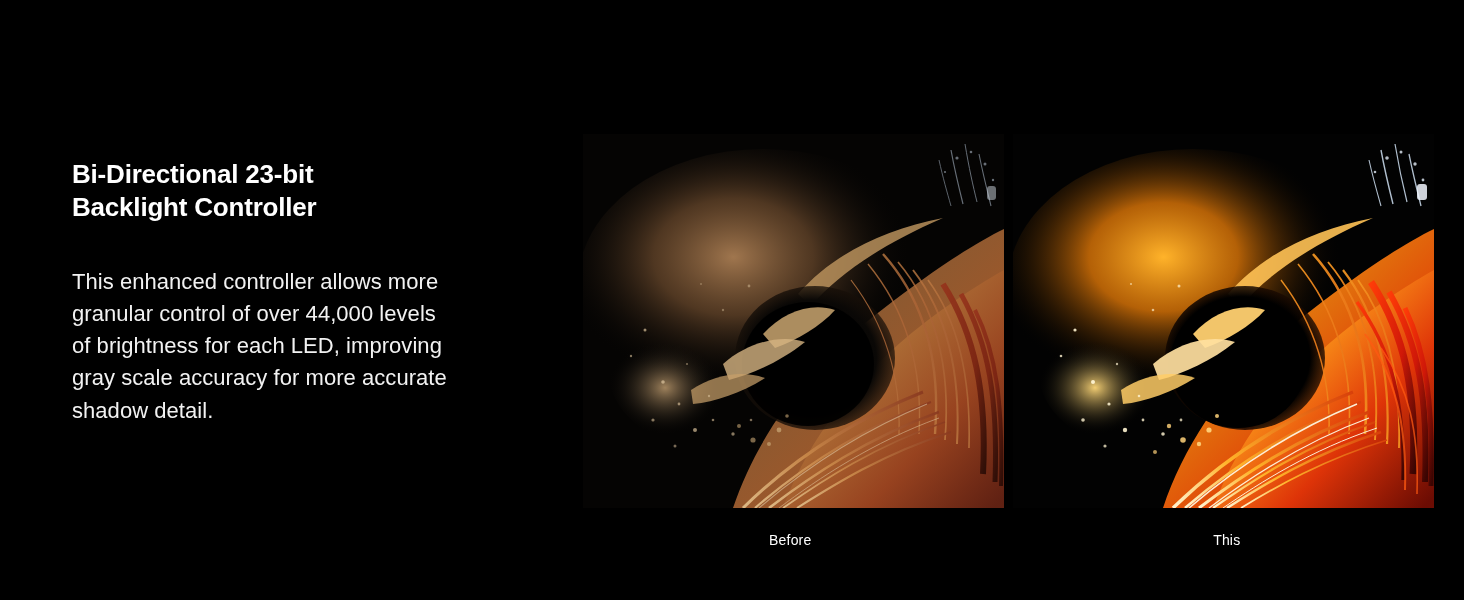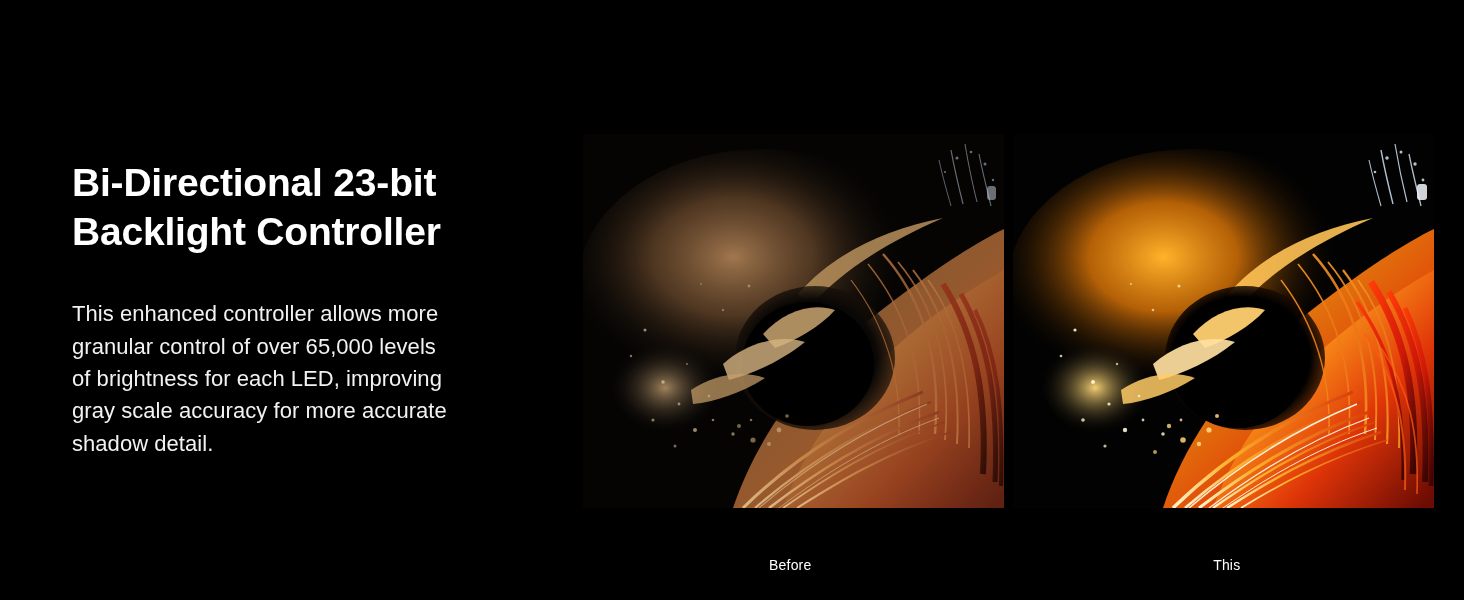--- a/index.html
+++ b/index.html
@@ -23,21 +23,21 @@
 
   
   .text-col {
     position: absolute;
     left: 72px;
     top: 158px;
     width: 478px;
   }
   .headline {
     margin: 0;
-    font-size: 39px;
+    font-size: 26px;
     line-height: 1.26;
     font-weight: 700;
     letter-spacing: -0.2px;
     color: #ffffff;
     white-space: pre-line;
   }
   .body-copy {
     margin: 0;
     padding-top: 42px;
     font-size: 22px;
@@ -69,41 +69,40 @@
 
   
   .captions {
     position: absolute;
     left: 583px;
     top: 528px;
     width: 851px;
     height: 24px;
     display: flex;
     gap: 22px;
-    margin-top: 25px;
   }
   .caption {
     width: 421px;
     text-align: center;
     font-size: 14px;
     line-height: 24px;
     color: #ffffff;
     letter-spacing: 0.2px;
   }
 </style>
 </head>
 <body>
 
 <div class="stage">
 
   <div class="text-col">
     <h2 class="headline">Bi-Directional 23-bit
 Backlight Controller</h2>
     <p class="body-copy">This enhanced controller allows more
-granular control of over 65,000 levels
+granular control of over 44,000 levels
 of brightness for each LED, improving
 gray scale accuracy for more accurate
 shadow detail.</p>
   </div>
 
   <div class="compare">
 
     <div class="panel">
       <svg viewBox="0 0 421 374" xmlns="http://www.w3.org/2000/svg" aria-hidden="true">
         <defs>

